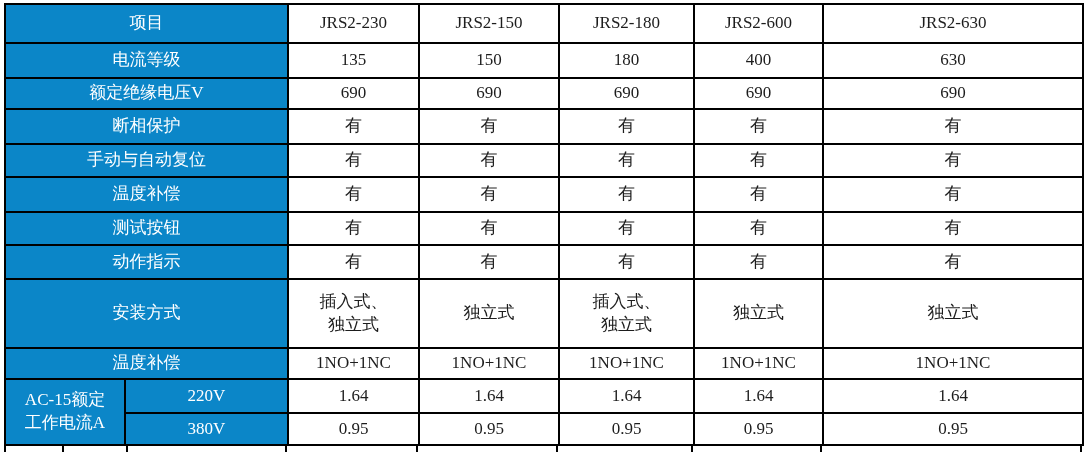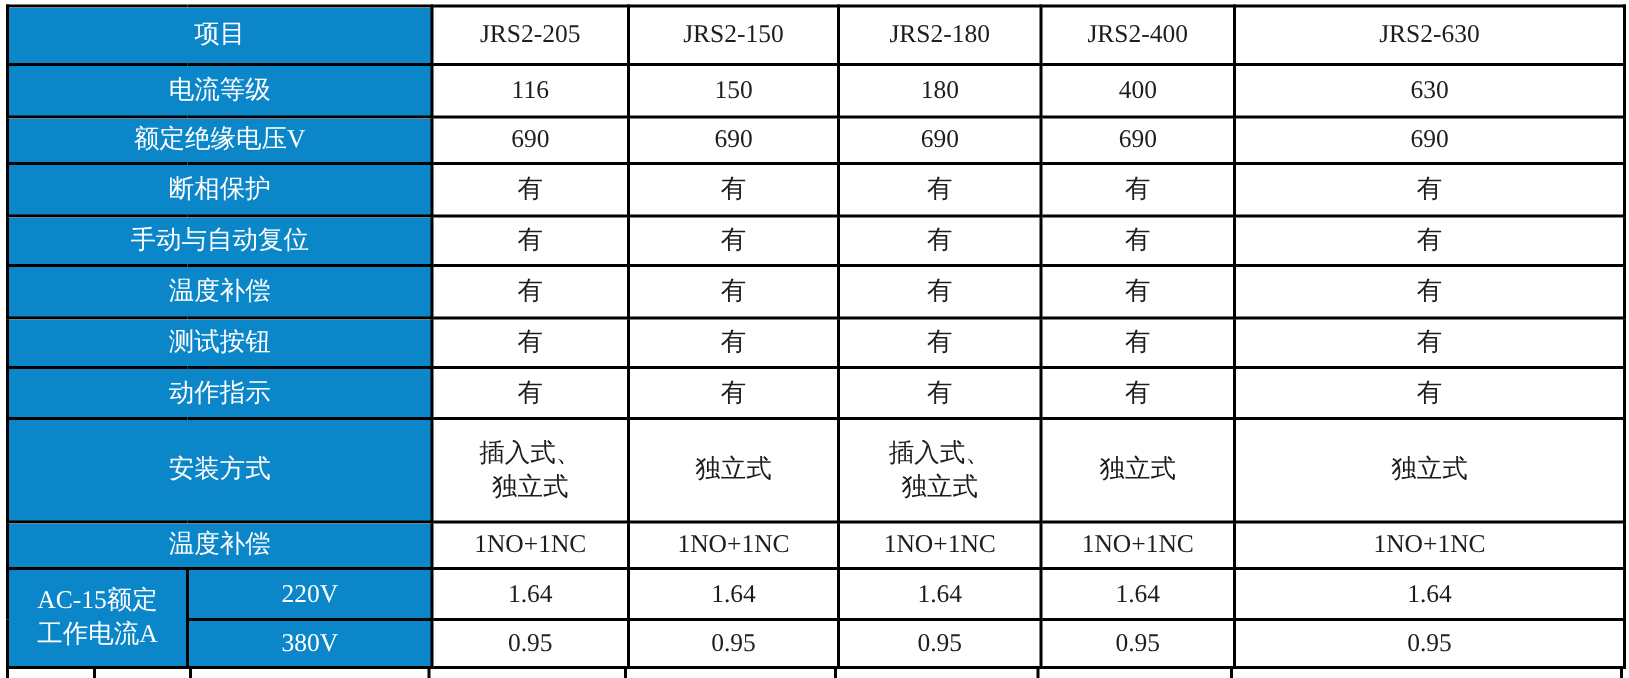--- a/index.html
+++ b/index.html
@@ -70,30 +70,30 @@
       <col style="width:131px">
       <col style="width:140px">
       <col style="width:135px">
       <col style="width:129px">
       <col style="width:260px">
     </colgroup>
 
     <tbody>
         <tr class="r-head">
       <td class="blue" colspan="2">项目</td>
-      <td>JRS2-205</td>
+      <td>JRS2-230</td>
       <td>JRS2-150</td>
       <td>JRS2-180</td>
-      <td>JRS2-400</td>
+      <td>JRS2-600</td>
       <td>JRS2-630</td>
     </tr>
 
     <tr class="r-std1">
       <td class="blue" colspan="2">电流等级</td>
-      <td>116</td>
+      <td>135</td>
       <td>150</td>
       <td>180</td>
       <td>400</td>
       <td>630</td>
     </tr>
 
     <tr class="r-std2">
       <td class="blue" colspan="2">额定绝缘电压V</td>
       <td>690</td>
       <td>690</td>

